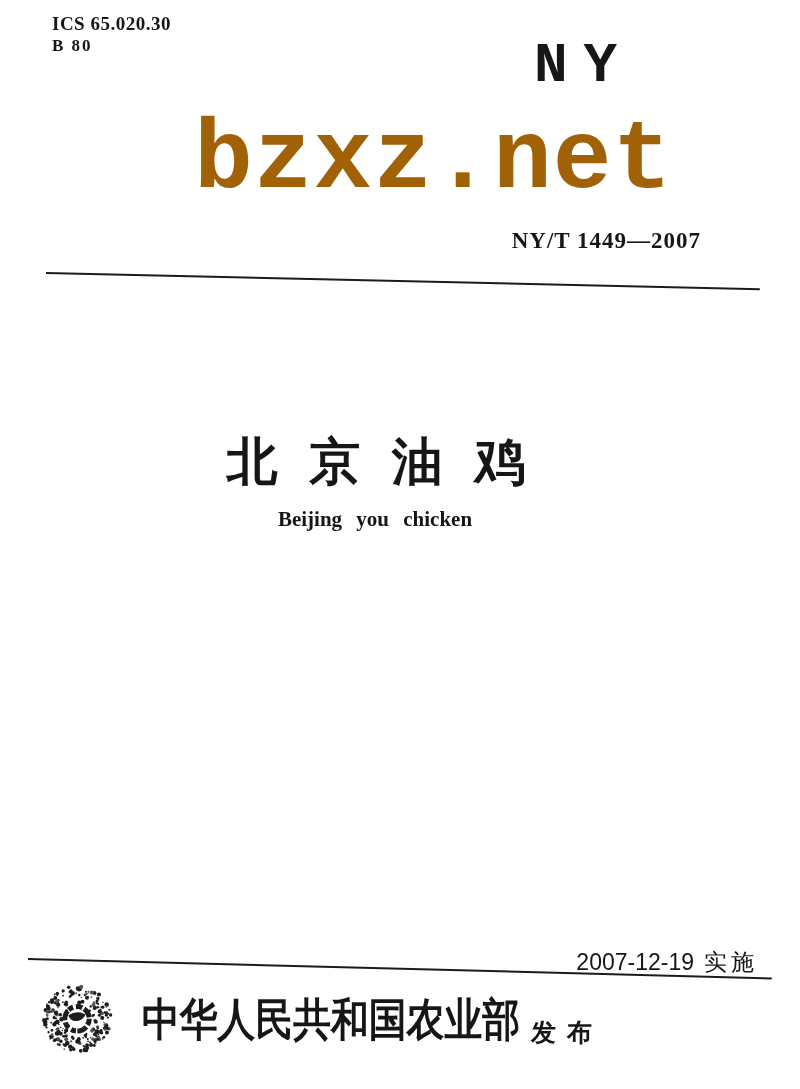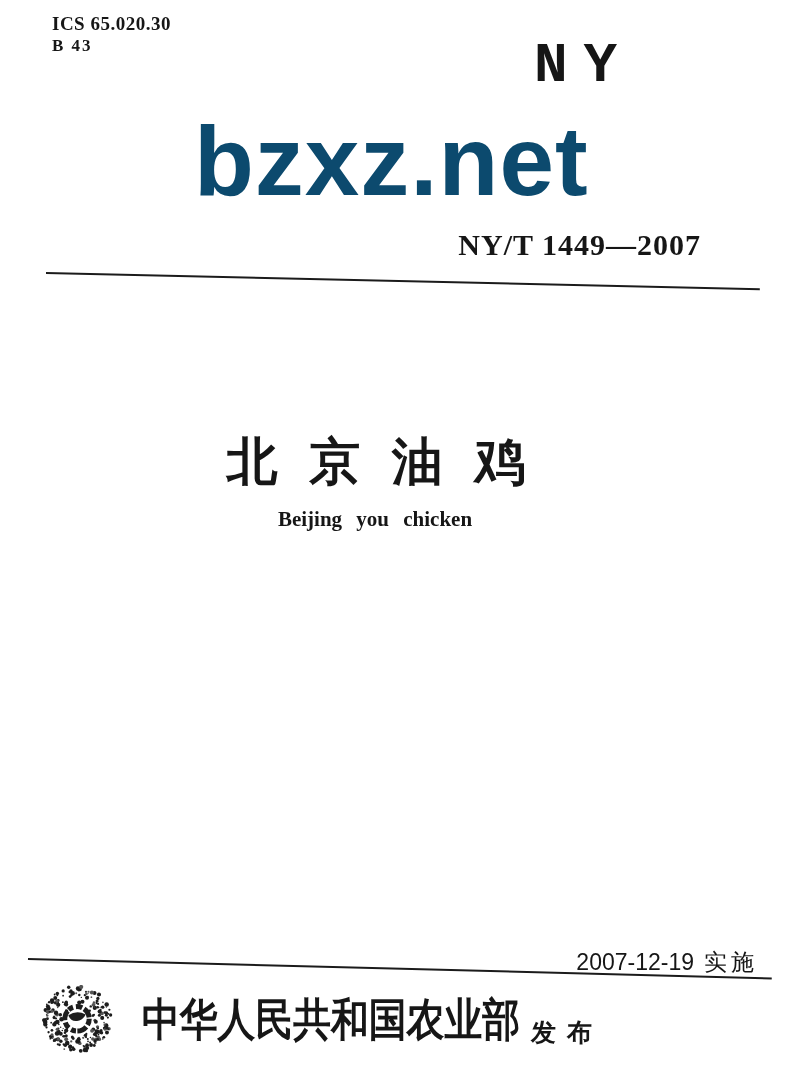--- a/index.html
+++ b/index.html
@@ -26,34 +26,34 @@
     position:absolute; left:534px; top:38px;
     font-family:Liberation Mono, monospace;
     font-size:56px; font-weight:900; line-height:1;
     letter-spacing:16px;
   }
 
   
   .title-wrap { position:absolute; left:0; top:120px; width:800px; height:110px; }
   .watermark {
     position:absolute; left:194px; top:-8px; z-index:0;
-    font-family:Liberation Sans, sans-serif;
+    font-family:Liberation Mono, monospace;
     font-size:98px; font-weight:bold; line-height:1;
-    color:#0c4a6e; letter-spacing:1px;
+    color:#a16207; letter-spacing:1px;
     user-select:none;
   }
   .std-title {
     position:absolute; left:62px; top:22px; z-index:1; margin:0;
     font-size:47px; font-weight:bold; letter-spacing:2px;
     white-space:nowrap;
   }
   .std-number {
     position:absolute; right:99px; top:228px;
     font-family:"Liberation Serif", serif;
-    font-size:30px; font-weight:bold; letter-spacing:1px;
+    font-size:23px; font-weight:bold; letter-spacing:1px;
   }
   .rule { position:absolute; height:2px; background:#1b1b1b; }
   .rule-top { left:46px; top:272px; width:714px; transform:rotate(1.3deg); transform-origin:left center; }
 
   
   .doc-title {
     position:absolute; left:0; top:428px; width:800px; margin:0;
     text-align:center; font-size:51px; font-weight:bold;
     letter-spacing:0.62em; padding-left:0.62em; box-sizing:border-box;
     transform:translateX(-24px);
@@ -88,21 +88,21 @@
     white-space:nowrap;
   }
 </style>
 </head>
 <body>
 
 <div class="page">
 
   <div class="ics-block">
     <div class="ics-code">ICS 65.020.30</div>
-    <div class="class-code">B 43</div>
+    <div class="class-code">B 80</div>
   </div>
 
   <div class="ny-logo">NY</div>
 
   <div class="title-wrap">
     <div class="watermark">bzxz.net</div>
   </div>
 
   <div class="std-number">NY/T 1449—2007</div>
 

